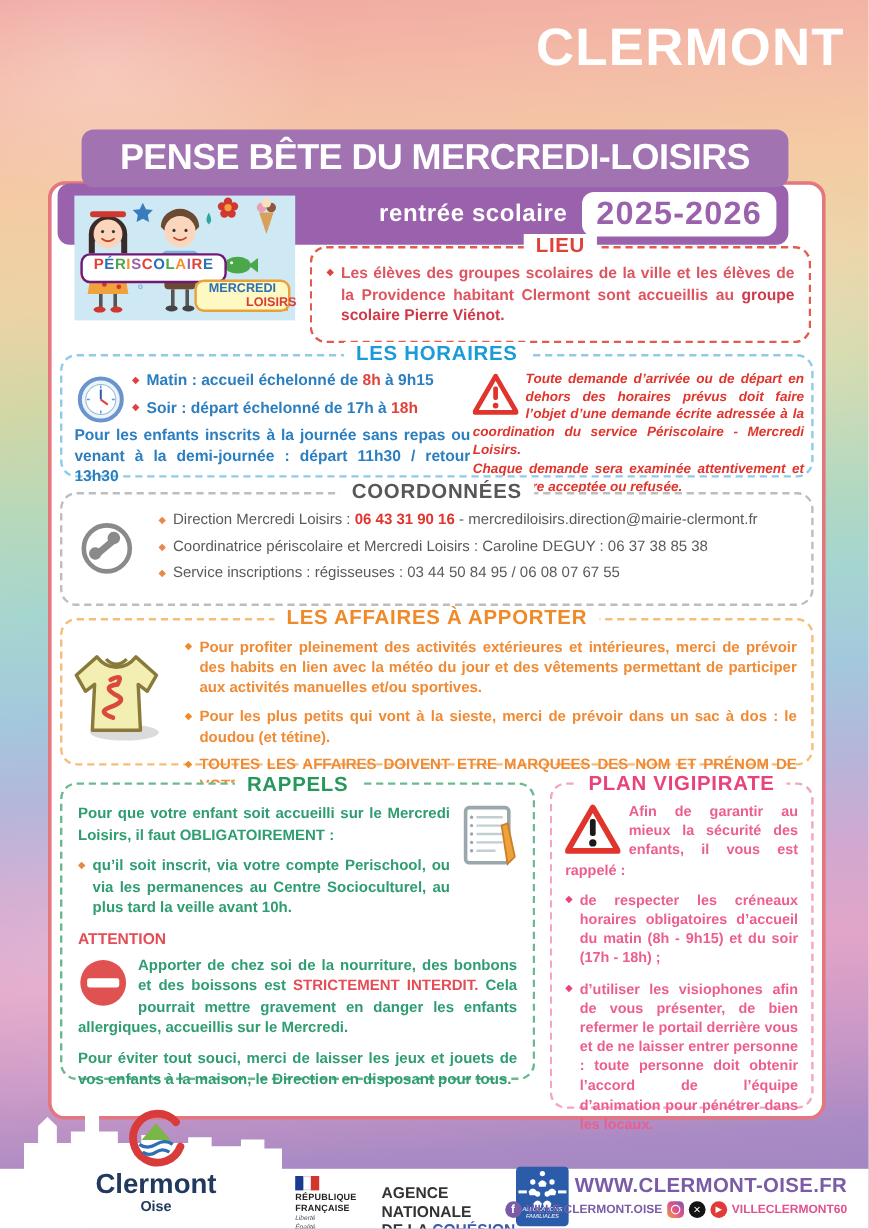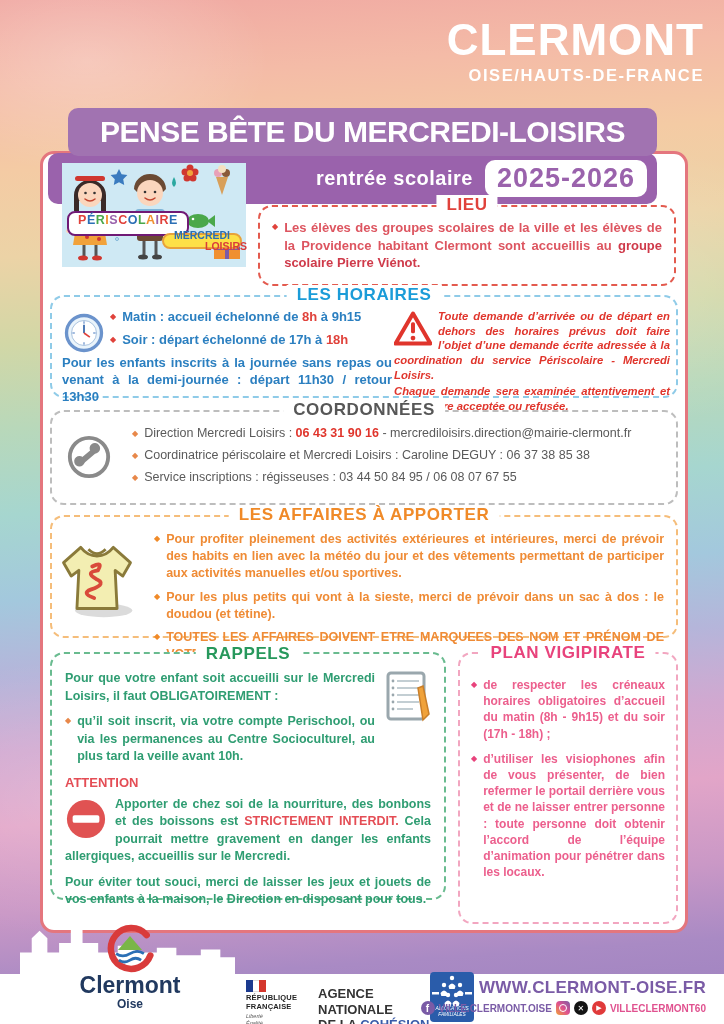--- a/index.html
+++ b/index.html
@@ -31,21 +31,21 @@
   .banner2{position:absolute;left:48px;top:153px;width:609px;height:51px;background:#9a62ac;
     border-radius:10px;display:flex;align-items:center;justify-content:flex-end;gap:12px;padding-right:10px;}
   .banner2 .sub{color:#fff;font-weight:bold;font-size:20px;letter-spacing:.5px;}
   .banner2 .year{background:#fff;color:#9a62ac;font-weight:bold;font-size:27px;border-radius:10px;
     padding:3px 12px;letter-spacing:1px;}
   
   .kids{position:absolute;left:62px;top:163px;width:184px;height:104px;background:#cfe9f4;z-index:5;}
   .kids svg{position:absolute;left:0;top:0;}
   .lbl1{position:absolute;left:5px;top:48px;width:122px;height:25px;background:#fff;border:2px solid #701a75;
     border-radius:8px;display:flex;align-items:flex-start;justify-content:center;font-weight:bold;font-size:12.5px;letter-spacing:.5px;}
-  .lbl2{position:absolute;left:100px;top:70px;width:80px;height:16px;background:#fde047;border:2px solid #e8a23a;
+  .lbl2{position:absolute;left:100px;top:70px;width:80px;height:27px;background:#fef9c3;border:2px solid #e8a23a;
     border-radius:8px;display:flex;flex-direction:column;align-items:center;justify-content:center;line-height:1.05;font-weight:bold;font-size:10.5px;}
   .lbl2 .m{color:#2b6fb5;} .lbl2 .l{color:#d93b3b;padding-left:48px;}
   
   .box{position:absolute;background:#fff;border:2px dashed;border-radius:14px;z-index:4;}
   .box-title{position:absolute;top:-12px;left:50%;transform:translateX(-50%);background:#fff;
     padding:0 10px;font-weight:bold;font-size:17px;letter-spacing:.6px;white-space:nowrap;}
   .row{display:flex;gap:6px;align-items:flex-start;}
   .dia{font-size:8px;line-height:1;margin-top:4px;flex:0 0 auto;}
   .j{text-align:justify;}
   p{margin:0;}
@@ -133,21 +133,20 @@
   .handle1{font-size:10px;font-weight:bold;color:#7a5ba6;}
   .handle2{font-size:10px;font-weight:bold;color:#e0518f;}
 </style>
 </head>
 <body>
 
 <div class="page">
 
   <div class="brand">
     <div class="city">CLERMONT</div>
-    <div class="region">OISE/HAUTS-DE-FRANCE</div>
   </div>
 
   <div class="card"></div>
 
   <div class="banner2">
     <span class="sub">rentrée scolaire</span>
     <span class="year">2025-2026</span>
   </div>
   <div class="banner1">
     <span class="t">PENSE BÊTE DU MERCREDI-LOISIRS</span>
@@ -355,20 +354,28 @@
         <circle cx="22" cy="22" r="20" fill="#e05252"></circle>
         <rect x="8" y="18" width="28" height="8" rx="2" fill="#fff"></rect>
       </svg>
       <span>Apporter de chez soi de la nourriture, des bonbons et des boissons est </span><span class="red-b">STRICTEMENT INTERDIT.</span><span> Cela pourrait mettre gravement en danger les enfants allergiques, accueillis sur le Mercredi.</span>
     </div>
     <p class="rap-out j">Pour éviter tout souci, merci de laisser les jeux et jouets de vos enfants à la maison, le Direction en disposant pour tous.</p>
   </div>
 
   <div class="box vigi">
     <div class="box-title">PLAN VIGIPIRATE</div>
+    <div class="vigi-intro j">
+      <svg width="46" height="42" viewBox="0 0 48 44">
+        <path d="M24 3 L46 41 L2 41 Z" fill="#fff" stroke="#e0352c" stroke-width="5" stroke-linejoin="round"></path>
+        <rect x="21.5" y="13" width="5" height="15" rx="2" fill="#1a1a1a"></rect>
+        <circle cx="24" cy="34" r="3.2" fill="#1a1a1a"></circle>
+      </svg>
+      <span>Afin de garantir au mieux la sécurité des enfants, il vous est rappelé :</span>
+    </div>
     <div class="row">
       <span class="dia">◆</span>
       <p class="j">de respecter les créneaux horaires obligatoires d’accueil du matin (8h - 9h15) et du soir (17h - 18h) ;</p>
     </div>
     <div class="row">
       <span class="dia">◆</span>
       <p class="j">d’utiliser les visiophones afin de vous présenter, de bien refermer le portail derrière vous et de ne laisser entrer personne : toute personne doit obtenir l’accord de l’équipe d’animation pour pénétrer dans les locaux.</p>
     </div>
   </div>
 

